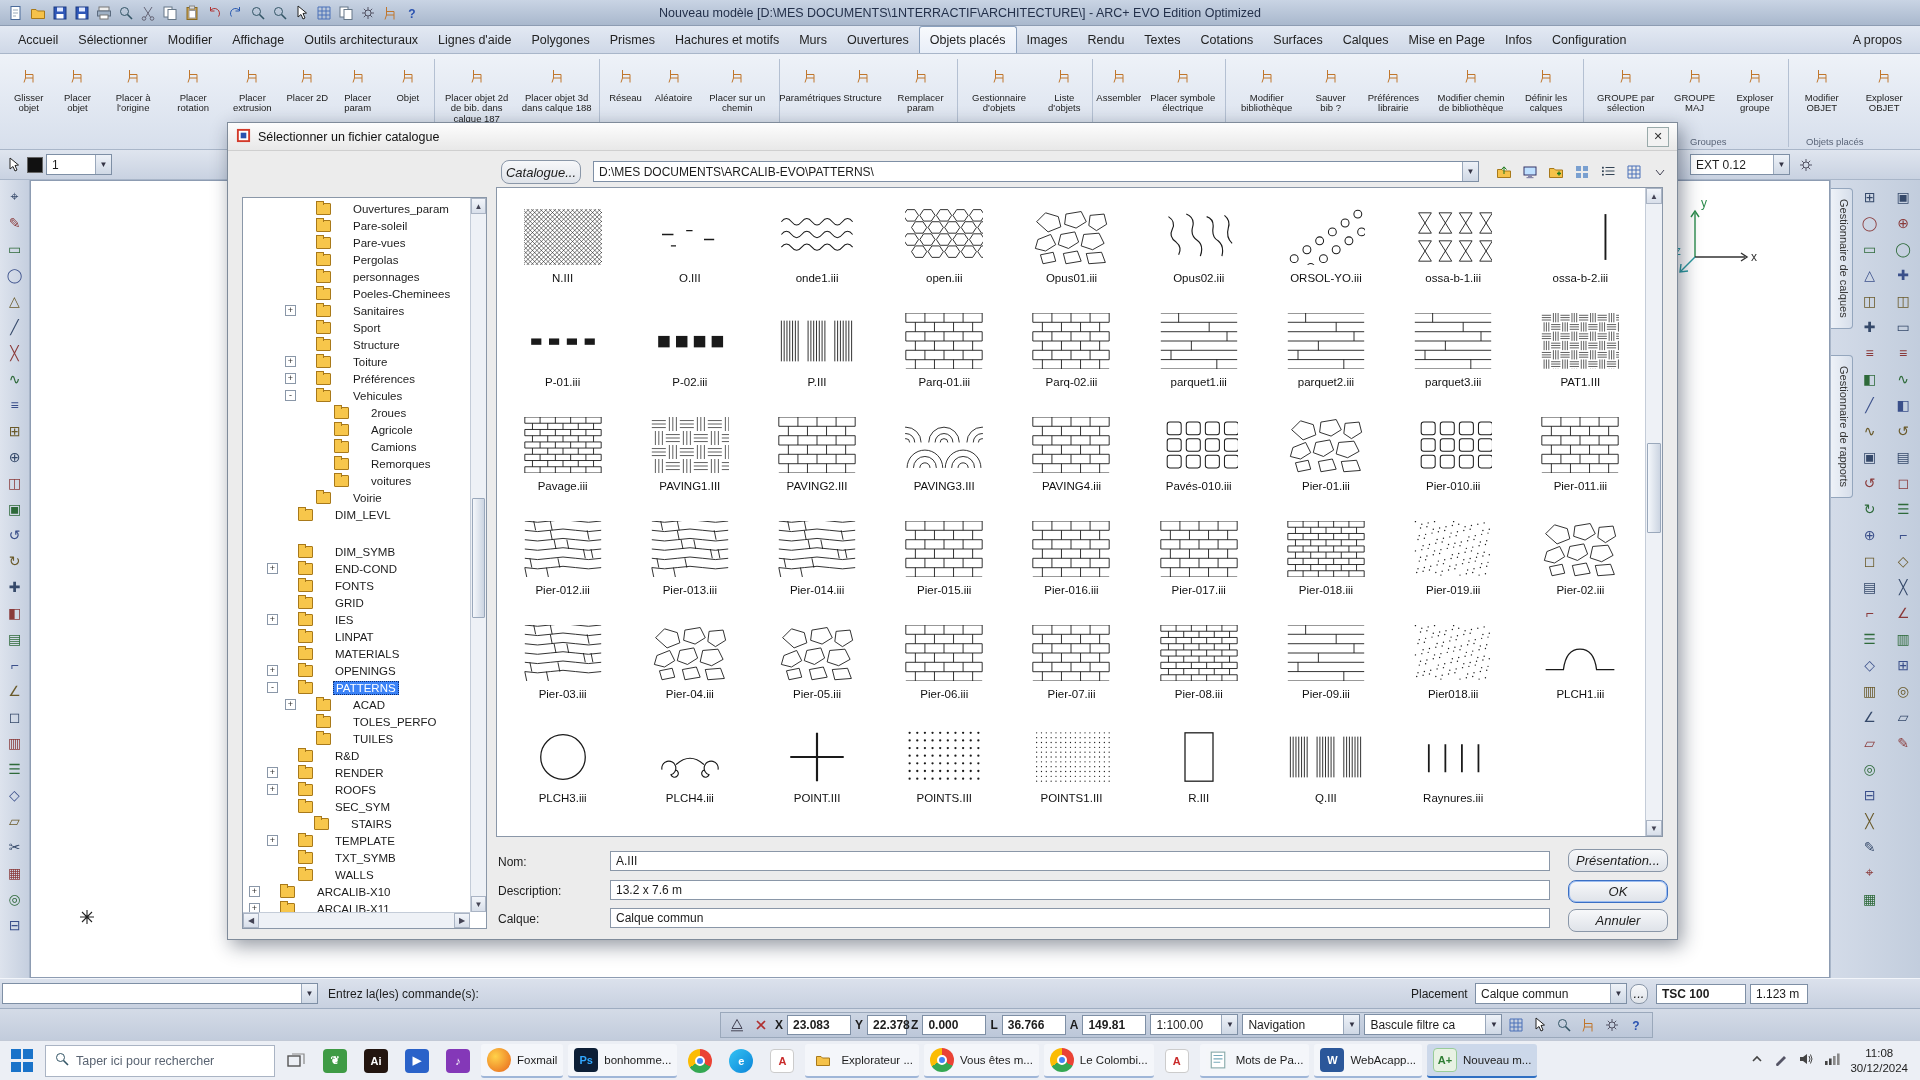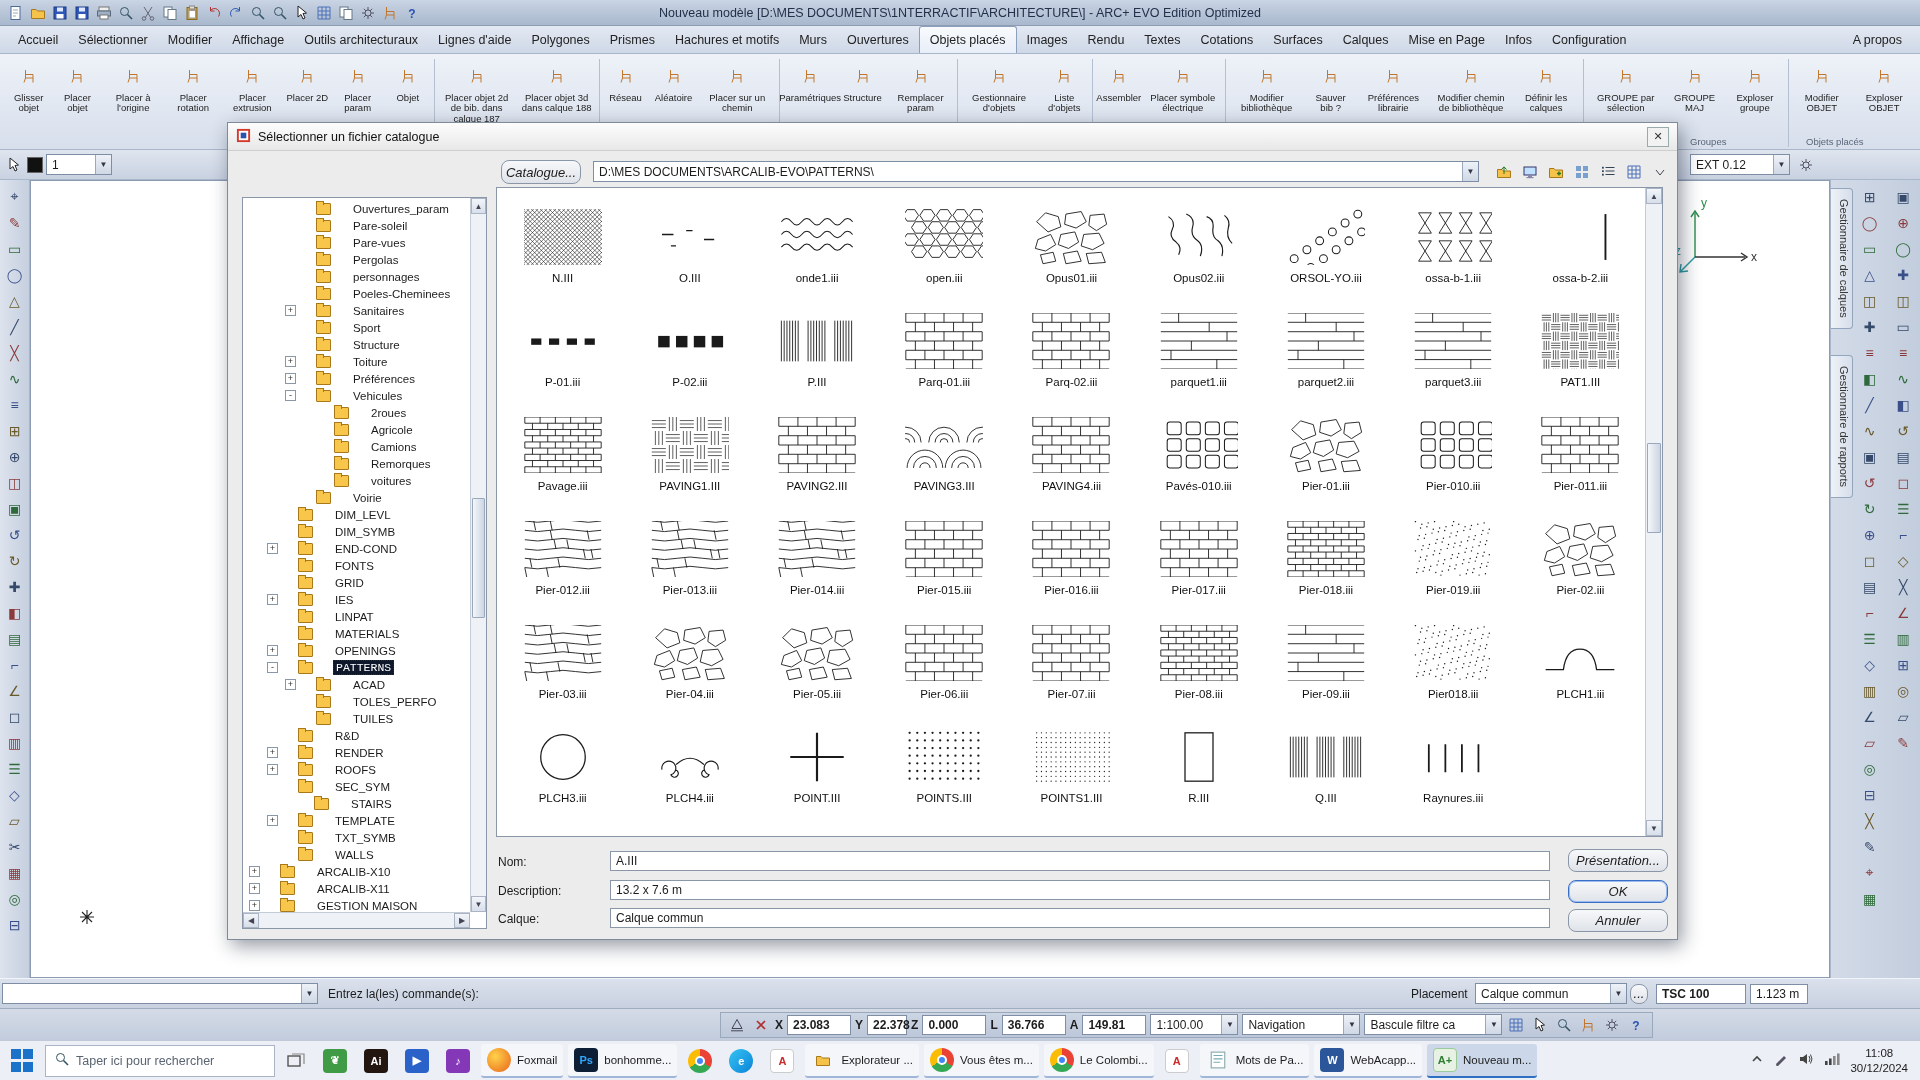--- a/index.html
+++ b/index.html
@@ -113,21 +113,21 @@
     border:1px solid #8a97a8; }
   #tree-scroll-v { position:absolute; right:0; top:0; bottom:16px; width:16px; background:#eef1f6;
     border-left:1px solid #c4ccd8; }
   #tree-scroll-h { position:absolute; left:0; right:16px; bottom:0; height:16px; background:#eef1f6;
     border-top:1px solid #c4ccd8; display:flex; justify-content:space-between; }
   #tree-list { position:absolute; left:0; top:2px; right:16px; bottom:16px; overflow:hidden; }
   .tree-row { height:17px; display:flex; align-items:center; gap:20px; white-space:nowrap; font-size:11.5px; }
   .expander { width:11px; height:11px; border:1px solid #8a97a8; background:#fff; font-size:9px;
     line-height:9px; text-align:center; color:#333; flex:none; }
   .tree-label { padding:0 2px; }
-  .tree-label.selected { background:#0f172a; color:#fff; border:1px dotted #0b2e75;font-family:Liberation Mono, monospace; }
+  .tree-label.selected { background:#3b82f6; color:#fff; border:1px dotted #0b2e75; }
   .folder-glyph { width:15px; height:12px; flex:none; position:relative; background:#f7c64b;
     border:1px solid #a8791a; border-radius:1px; }
   .folder-glyph:before { content:""; position:absolute; left:-1px; top:-3px; width:6px; height:3px;
     background:#f7c64b; border:1px solid #a8791a; border-bottom:none; }
   #patterns-panel { position:absolute; left:268px; top:64px; width:1167px; height:650px; background:#fff;
     border:1px solid #8a97a8; }
   #pattern-grid { position:absolute; left:2px; top:6px; right:18px; bottom:2px; display:grid;
     grid-template-columns:repeat(9,1fr); grid-auto-rows:104px; overflow:hidden; }
   .pattern-cell { display:flex; flex-direction:column; align-items:center; justify-content:center; gap:7px; }
   .thumb { width:78px; height:56px; display:flex; align-items:center; justify-content:center; }
@@ -1045,21 +1045,21 @@
         <div class="tree-row" style="padding-left: 42px;">
           <span><span style="display:inline-block;width:11px"></span></span>
           <span class="folder-glyph"></span>
           <span class="tree-label">Voirie</span>
         </div>
         <div class="tree-row" style="padding-left: 24px;">
           <span><span style="display:inline-block;width:11px"></span></span>
           <span class="folder-glyph"></span>
           <span class="tree-label">DIM_LEVL</span>
         </div>
-        <div class="tree-row" style="padding-left: 24px;">
+        <div class="tree-row" style="padding-left: 24px; margin-top: 20px;">
           <span><span style="display:inline-block;width:11px"></span></span>
           <span class="folder-glyph"></span>
           <span class="tree-label">DIM_SYMB</span>
         </div>
         <div class="tree-row" style="padding-left: 24px;">
           <span class="expander">+</span>
           <span class="folder-glyph"></span>
           <span class="tree-label">END-COND</span>
         </div>
         <div class="tree-row" style="padding-left: 24px;">

